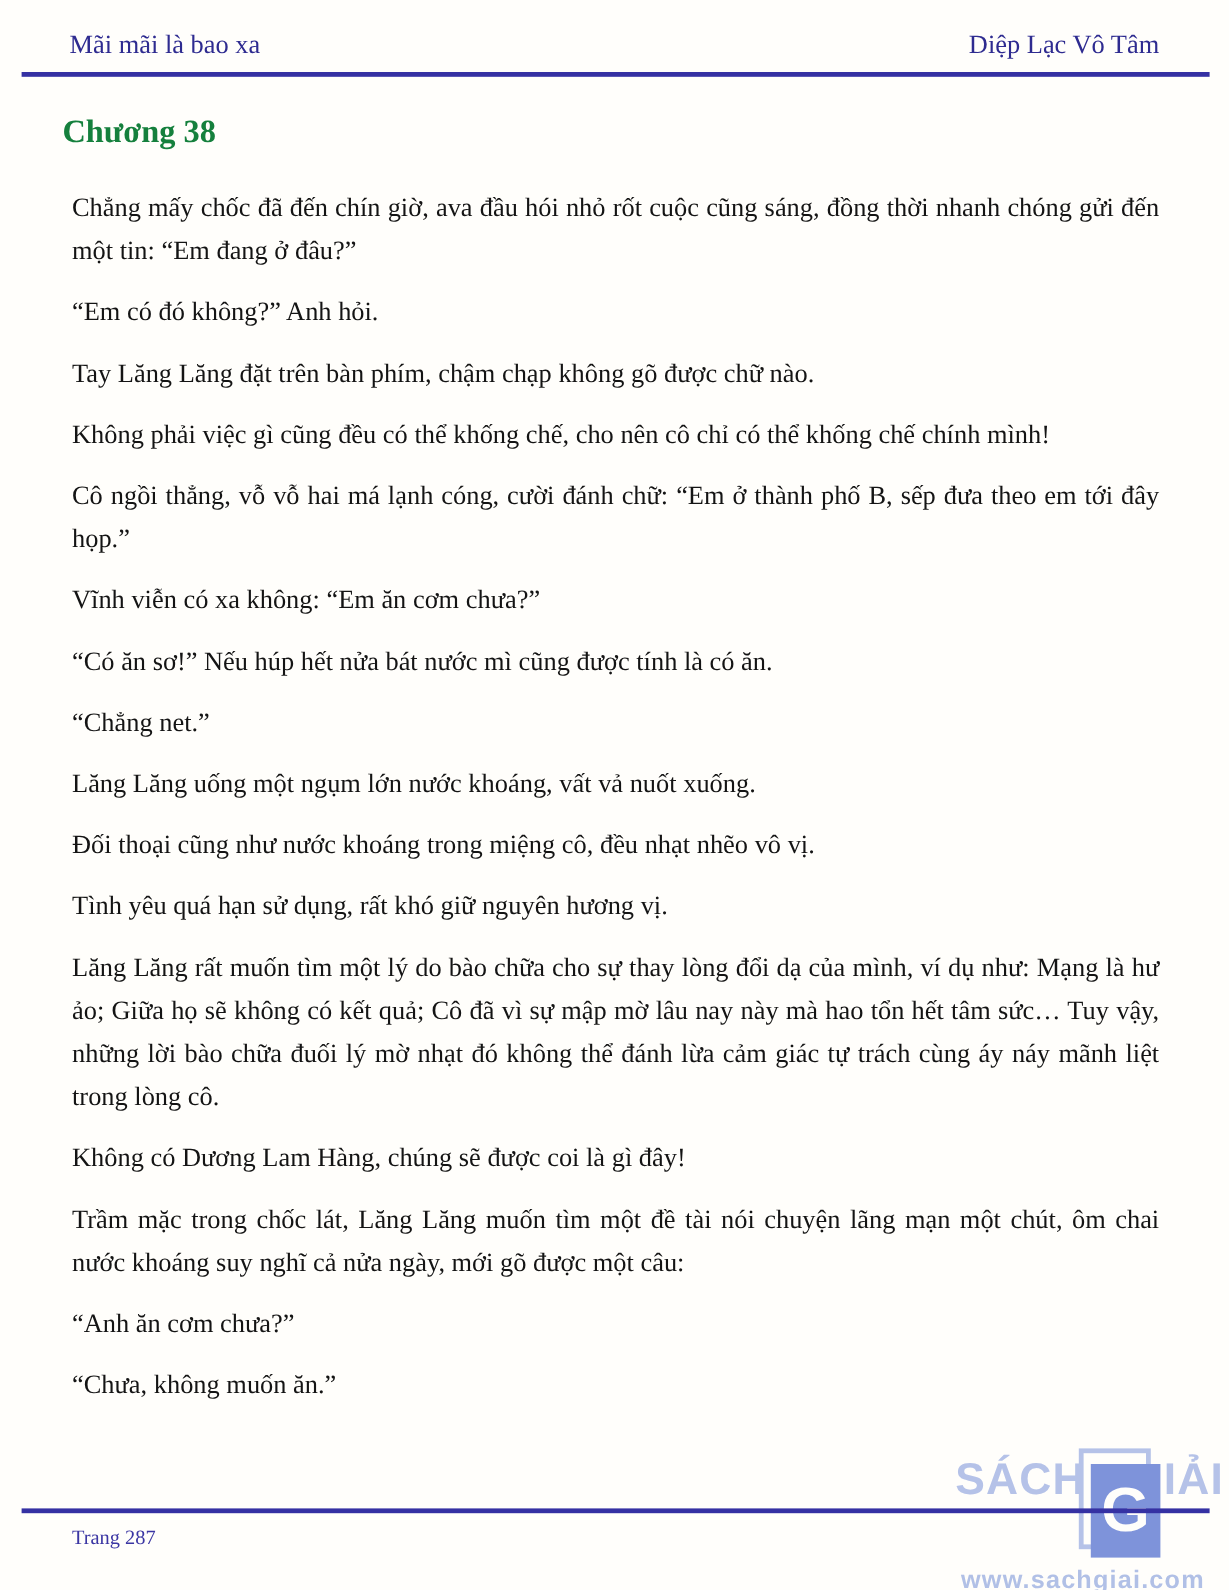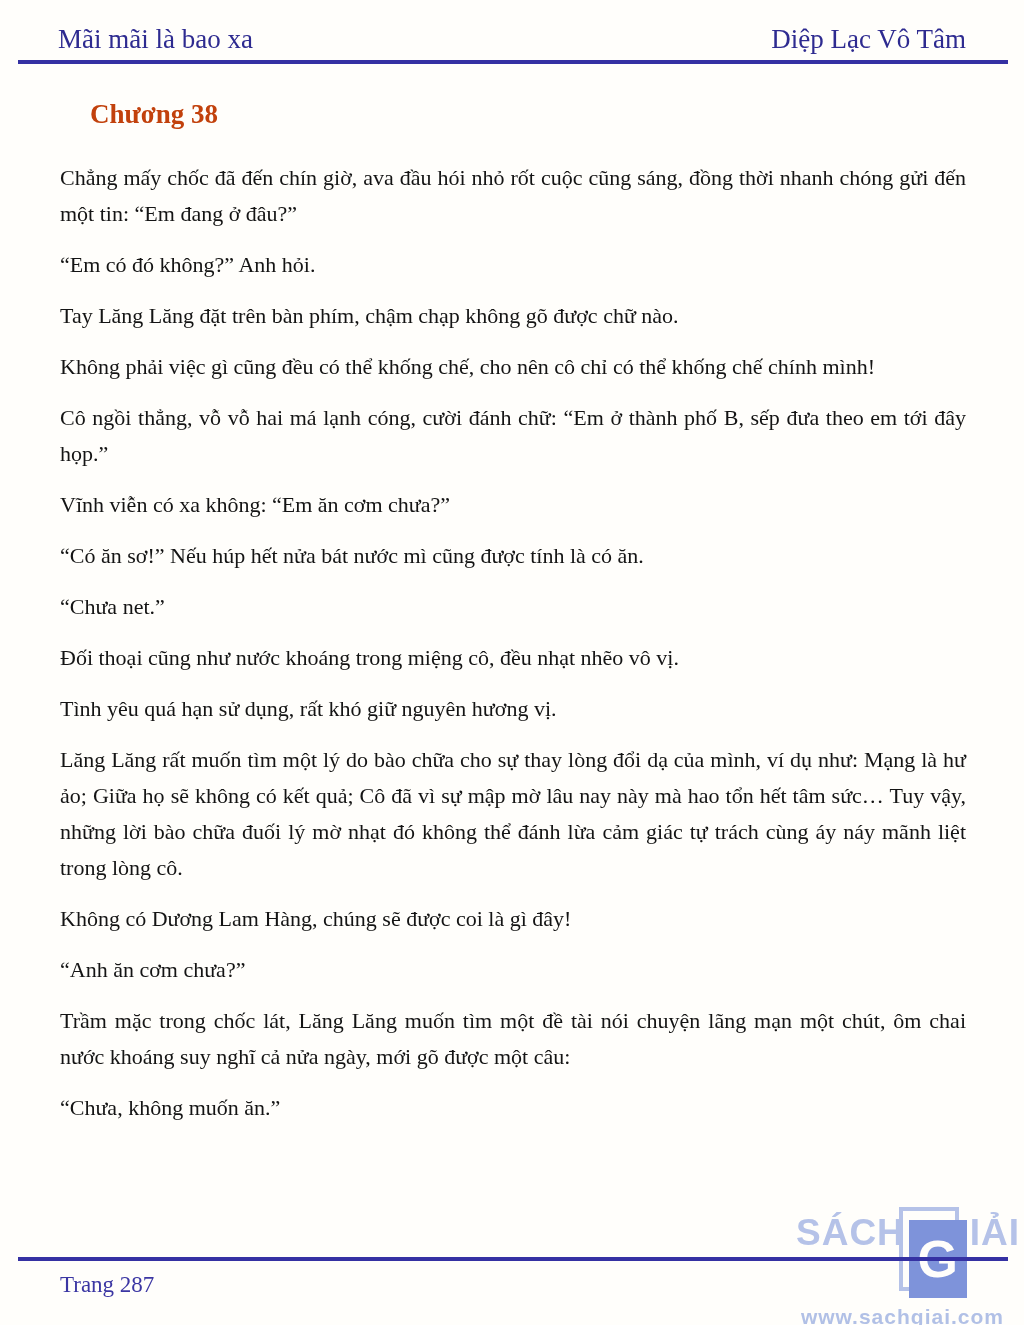--- a/index.html
+++ b/index.html
@@ -18,56 +18,56 @@
     color: #141414;
   }
   
   .header {
     display: flex;
     justify-content: space-between;
     align-items: baseline;
     padding: 24px 58px 0 58px;
   }
   .header .h-text {
-    font-size: 27px;
+    font-size: 22px;
     color: #2e2b90;
   }
   .rule {
     position: absolute;
     left: 18px;
     right: 16px;
     height: 0;
     border-top: 4px solid #3531a3;
   }
   .rule.header-rule { top: 60px; }
   .rule.footer-rule { top: 1257px; z-index: 3; }
 
   
   .chapter-title {
-    margin: 44px 58px 0 90px;
+    margin: 44px 58px 0 52px;
     font-size: 27px;
     font-weight: bold;
-    color: #c2410c;
+    color: #15803d;
   }
   .content {
     margin: 30px 58px 11px 60px;
   }
   .content p {
     margin: 0 0 15px 0;
     font-size: 22px;
     line-height: 36px;
     text-align: justify;
   }
 
   
   .footer-pagenum {
     position: absolute;
     left: 60px;
     top: 1272px;
-    font-size: 23px;
+    font-size: 17px;
     color: #3b36a3;
   }
 
   
   .wm {
     position: absolute;
     right: 4px;
     top: 1214px;
     width: 224px;
     z-index: 2;
@@ -143,27 +143,28 @@
   <div class="chapter-title">Chương 38</div>
 
   <div class="content">
       <p>Chẳng mấy chốc đã đến chín giờ, ava đầu hói nhỏ rốt cuộc cũng sáng, đồng thời nhanh chóng gửi đến một tin: “Em đang ở đâu?”</p>
       <p>“Em có đó không?” Anh hỏi.</p>
       <p>Tay Lăng Lăng đặt trên bàn phím, chậm chạp không gõ được chữ nào.</p>
       <p>Không phải việc gì cũng đều có thể khống chế, cho nên cô chỉ có thể khống chế chính mình!</p>
       <p>Cô ngồi thẳng, vỗ vỗ hai má lạnh cóng, cười đánh chữ: “Em ở thành phố B, sếp đưa theo em tới đây họp.”</p>
       <p>Vĩnh viễn có xa không: “Em ăn cơm chưa?”</p>
       <p>“Có ăn sơ!” Nếu húp hết nửa bát nước mì cũng được tính là có ăn.</p>
-      <p>“Chưa net.”</p>
+      <p>“Chẳng net.”</p>
+      <p>Lăng Lăng uống một ngụm lớn nước khoáng, vất vả nuốt xuống.</p>
       <p>Đối thoại cũng như nước khoáng trong miệng cô, đều nhạt nhẽo vô vị.</p>
       <p>Tình yêu quá hạn sử dụng, rất khó giữ nguyên hương vị.</p>
       <p>Lăng Lăng rất muốn tìm một lý do bào chữa cho sự thay lòng đổi dạ của mình, ví dụ như: Mạng là hư ảo; Giữa họ sẽ không có kết quả; Cô đã vì sự mập mờ lâu nay này mà hao tổn hết tâm sức… Tuy vậy, những lời bào chữa đuối lý mờ nhạt đó không thể đánh lừa cảm giác tự trách cùng áy náy mãnh liệt trong lòng cô.</p>
       <p>Không có Dương Lam Hàng, chúng sẽ được coi là gì đây!</p>
+      <p>Trầm mặc trong chốc lát, Lăng Lăng muốn tìm một đề tài nói chuyện lãng mạn một chút, ôm chai nước khoáng suy nghĩ cả nửa ngày, mới gõ được một câu:</p>
       <p>“Anh ăn cơm chưa?”</p>
-      <p>Trầm mặc trong chốc lát, Lăng Lăng muốn tìm một đề tài nói chuyện lãng mạn một chút, ôm chai nước khoáng suy nghĩ cả nửa ngày, mới gõ được một câu:</p>
       <p>“Chưa, không muốn ăn.”</p>
     </div>
 
   <div class="rule footer-rule"></div>
   <div class="footer-pagenum">Trang 287</div>
 
   <div class="wm">
     <div class="wm-row">
       <span class="wm-letters">SÁCH</span>
       <span class="wm-book">

